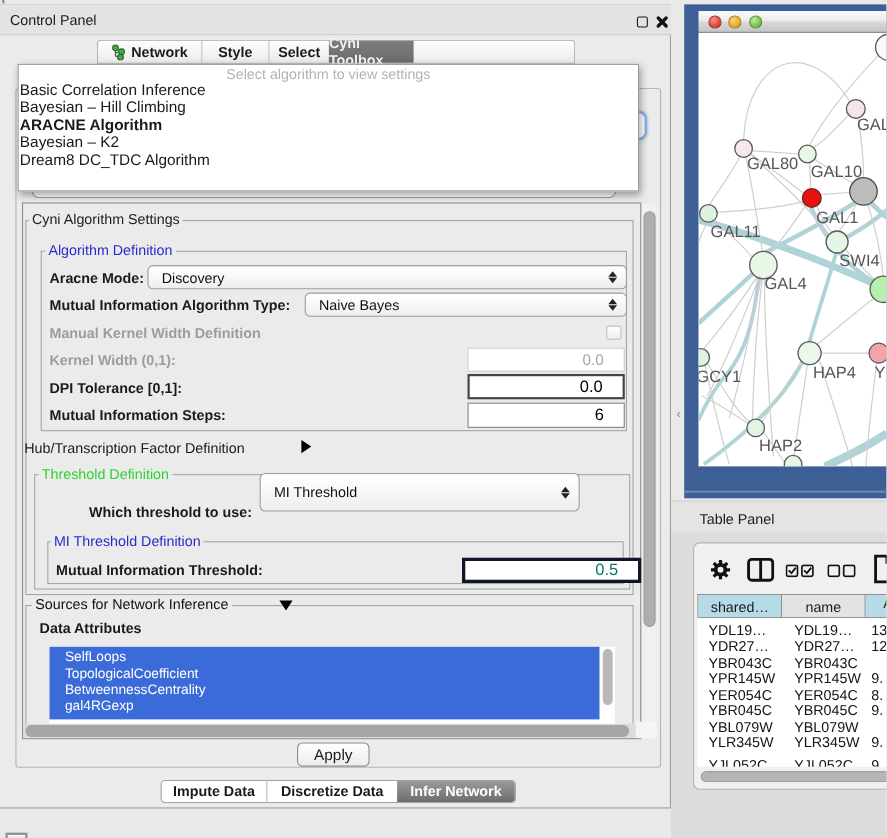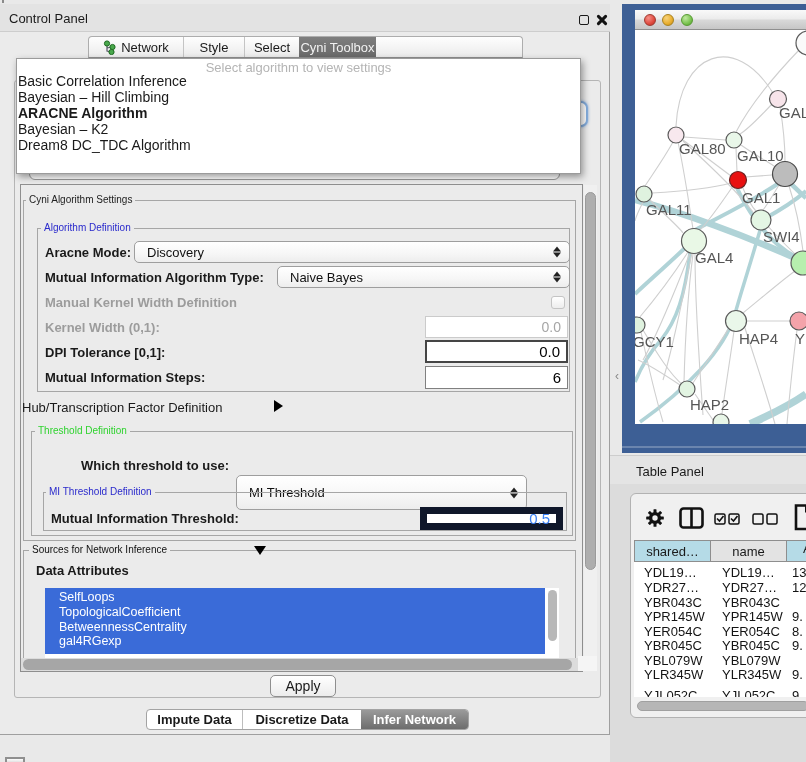--- a/index.html
+++ b/index.html
@@ -2,36 +2,36 @@
 <html><head><meta charset="utf-8"><style>
 *{margin:0;padding:0;box-sizing:border-box}
 html,body{width:806px;height:762px}
 body{font-family:"Liberation Sans",sans-serif;background:#e9e9e9;position:relative;overflow:hidden;font-size:13px;color:#1a1a1a}
 .a{position:absolute}
 .combo{position:absolute;background:linear-gradient(#ffffff,#f6f6f6 60%,#ededed);border:1px solid #9e9e9e;border-radius:5px;display:flex;align-items:center}
 .combo .tx{padding-left:12px;font-size:13px;color:#111}
 .combo .ar{position:absolute;right:8px;top:50%;transform:translateY(-50%);display:flex;flex-direction:column;gap:1px}
 .combo .ar .u{width:0;height:0;border-left:4px solid transparent;border-right:4px solid transparent;border-bottom:5px solid #222}
 .combo .ar .d{width:0;height:0;border-left:4px solid transparent;border-right:4px solid transparent;border-top:5px solid #222}
-.inp{position:absolute;background:#fff;text-align:right;font-size:15px;display:flex;align-items:center;justify-content:flex-end;padding-right:6px}
+.inp{position:absolute;background:#fff;text-align:right;font-size:15px;display:flex;align-items:center;justify-content:flex-end;padding-right:18px}
 .fs{position:absolute;border:1px solid #a6a6a6}
-.leg{position:absolute;background:#ebebeb;padding:0 3px;font-size:10px;line-height:14px}
+.leg{position:absolute;background:#ebebeb;padding:0 3px;font-size:13px;line-height:14px}
 .lbl{position:absolute;font-size:13px;font-weight:bold;white-space:nowrap}
 </style></head><body>
 
 <div class="a" style="left:-2px;top:4px;width:612px;height:731px;border:1px solid #9f9f9f;background:#ebebeb"></div>
 <div class="a" style="left:2px;top:0;width:2px;height:3px;background:#8a8a8a"></div>
 <div class="a" style="left:0;top:4px;width:610px;height:28px;background:#e3e3e3;border-bottom:1px solid #cdcdcd"></div>
 <div class="a" style="left:9px;top:11px;font-size:13px;color:#1a1a1a">Control Panel</div>
 <div class="a" style="left:579px;top:15px;width:10px;height:10px;border:1.8px solid #1a1a1a;border-radius:2px"></div>
 <svg class="a" style="left:596px;top:14px" width="12" height="12" viewBox="0 0 12 12">
     <path d="M2.4 2.4 L9.6 9.6 M9.6 2.4 L2.4 9.6" stroke="#111" stroke-width="3" stroke-linecap="round"></path>
   </svg>
 
-<div class="a" style="left:88px;top:36px;width:435px;height:22px;background:linear-gradient(#fefefe,#ebebeb);border:1px solid #adadad;border-bottom:1px solid #8f8f8f;border-radius:4px 4px 0 0;display:flex;font-weight:normal;font-size:13px">
+<div class="a" style="left:88px;top:36px;width:435px;height:22px;background:linear-gradient(#fefefe,#ebebeb);border:1px solid #adadad;border-bottom:1px solid #8f8f8f;border-radius:4px 4px 0 0;display:flex;font-weight:bold;font-size:13px">
   <div style="width:95px;display:flex;align-items:center;justify-content:center;gap:4px;border-right:1px solid #c4c4c4">
     <svg width="14" height="15" viewBox="0 0 14 15">
         <path d="M4 4 L4 11 L8 12 M4 8 L9 7" stroke="#556" stroke-width="1.2" fill="none"></path>
         <circle cx="4" cy="3.5" r="2.6" fill="#49a84c" stroke="#1e6b22"></circle>
         <circle cx="9.5" cy="7" r="2.6" fill="#49a84c" stroke="#1e6b22"></circle>
         <circle cx="8.5" cy="12" r="2.6" fill="#49a84c" stroke="#1e6b22"></circle>
       </svg>
     <span>Network</span>
     </div>
   <div style="width:61px;display:flex;align-items:center;justify-content:center;border-right:1px solid #c4c4c4">Style</div>
@@ -96,33 +96,33 @@
 <div class="lbl" style="left:45px;top:370px">Mutual Information Steps:</div>
 <div class="inp" style="left:425px;top:366px;width:143px;height:23px;border:1px solid #808080;color:#000">6</div>
 
 <div class="a" style="left:22px;top:400px;font-size:13px">Hub/Transcription Factor Definition</div>
 <div class="a" style="left:274px;top:400px;width:0;height:0;border-top:6px solid transparent;border-bottom:6px solid transparent;border-left:9px solid #000"></div>
 
 <div class="fs" style="left:31px;top:431px;width:542px;height:105px"></div>
 <div class="leg" style="left:35px;top:424px;color:#2fd32f">Threshold Definition</div>
 
 <div class="lbl" style="left:81px;top:458px">Which threshold to use:</div>
-<div class="combo" style="left:236px;top:475px;width:291px;height:35px">
+<div class="combo" style="left:236px;top:430px;width:291px;height:35px">
     <span class="tx">MI Threshold</span>
     <span class="ar">
       <span class="u"></span>
       <span class="d"></span>
     </span>
   </div>
 
 <div class="fs" style="left:43px;top:492px;width:524px;height:39px"></div>
 <div class="leg" style="left:46px;top:485px;color:#2a2acc">MI Threshold Definition</div>
 
 <div class="lbl" style="left:51px;top:511px">Mutual Information Threshold:</div>
-<div class="inp" style="left:420px;top:507px;width:143px;height:23px;border:7px solid #0f172a;color:#3b82f6">0.5</div>
+<div class="inp" style="left:420px;top:507px;width:163px;height:23px;border:3px solid #0f172a;color:#0f766e">0.5</div>
 
 <div class="fs" style="left:23px;top:550px;width:553px;height:108px;border-bottom:none"></div>
 <div class="leg" style="left:29px;top:543px;color:#111">Sources for Network Inference</div>
 <div class="a" style="left:254px;top:546px;width:0;height:0;border-left:6.5px solid transparent;border-right:6.5px solid transparent;border-top:9px solid #000"></div>
 
 <div class="lbl" style="left:36px;top:563px">Data Attributes</div>
 
 <div class="a" style="left:45px;top:588px;width:514px;height:70px;background:#fff"></div>
 <div class="a" style="left:45px;top:588px;width:500px;height:66px;background:#3a6bd8;color:#fff;font-size:12.5px;line-height:14.8px;padding:2px 0 0 14px">
 SelfLoops<br>TopologicalCoefficient<br>BetweennessCentrality<br>gal4RGexp</div>

